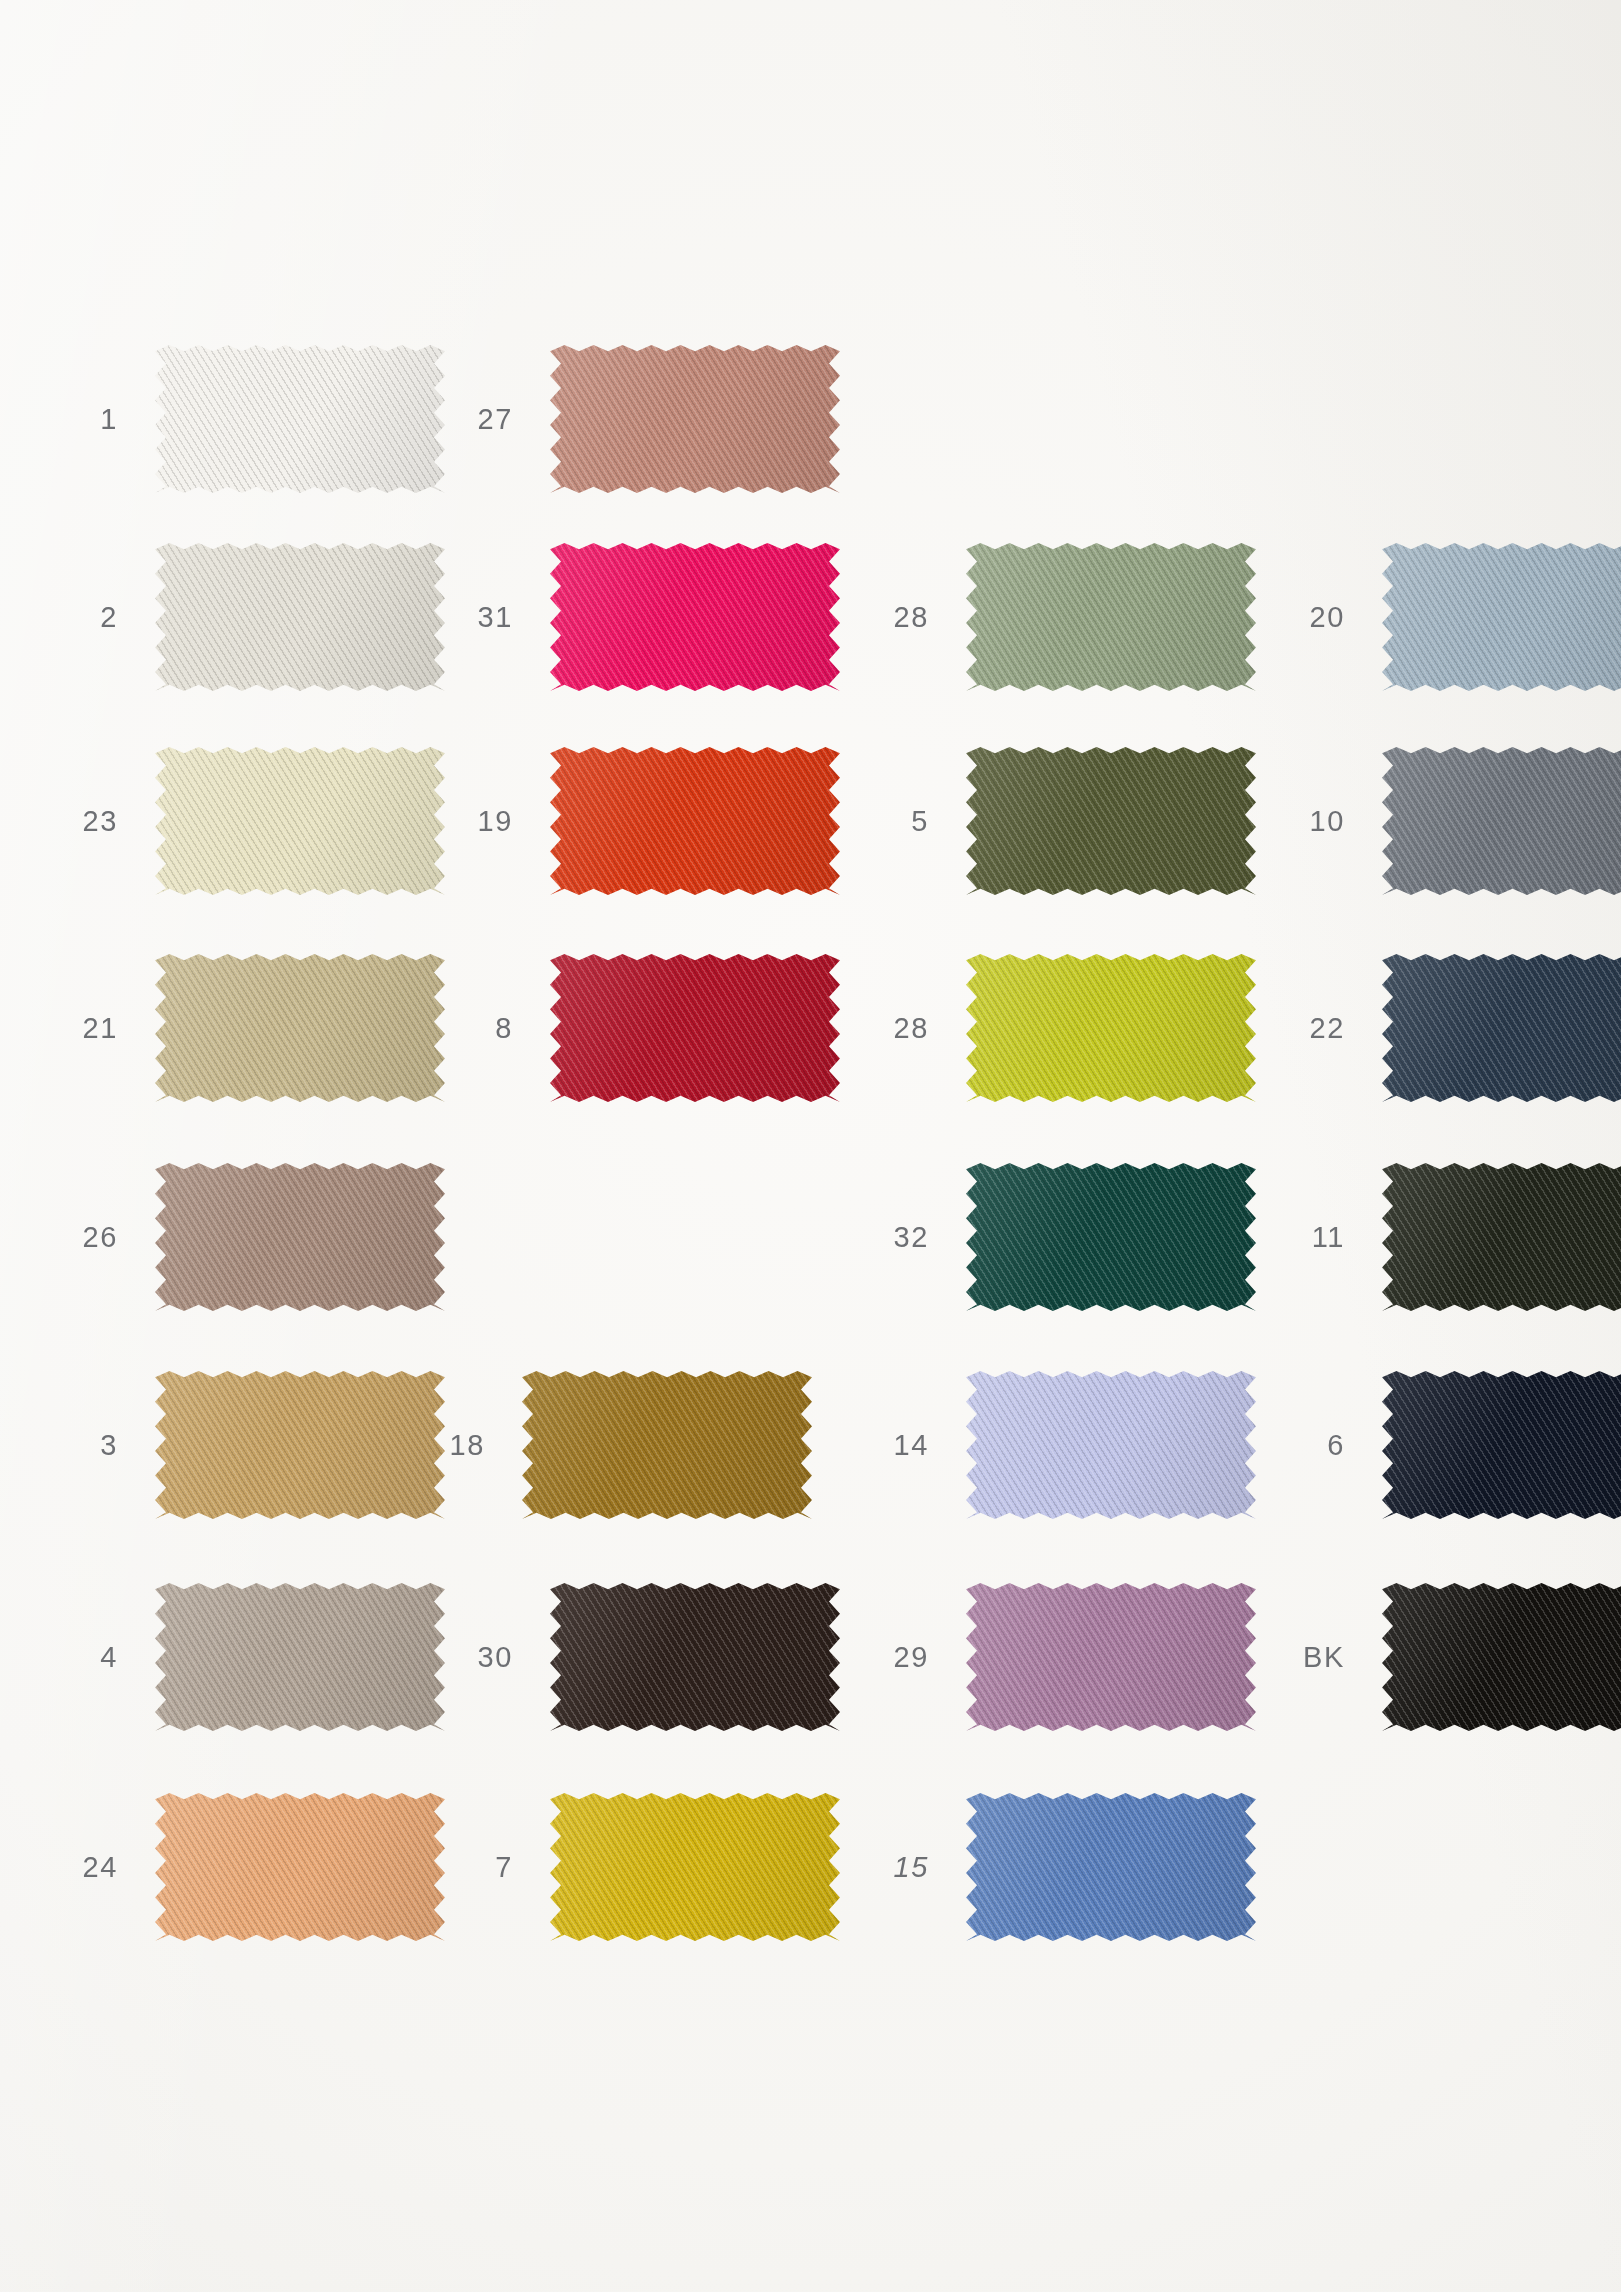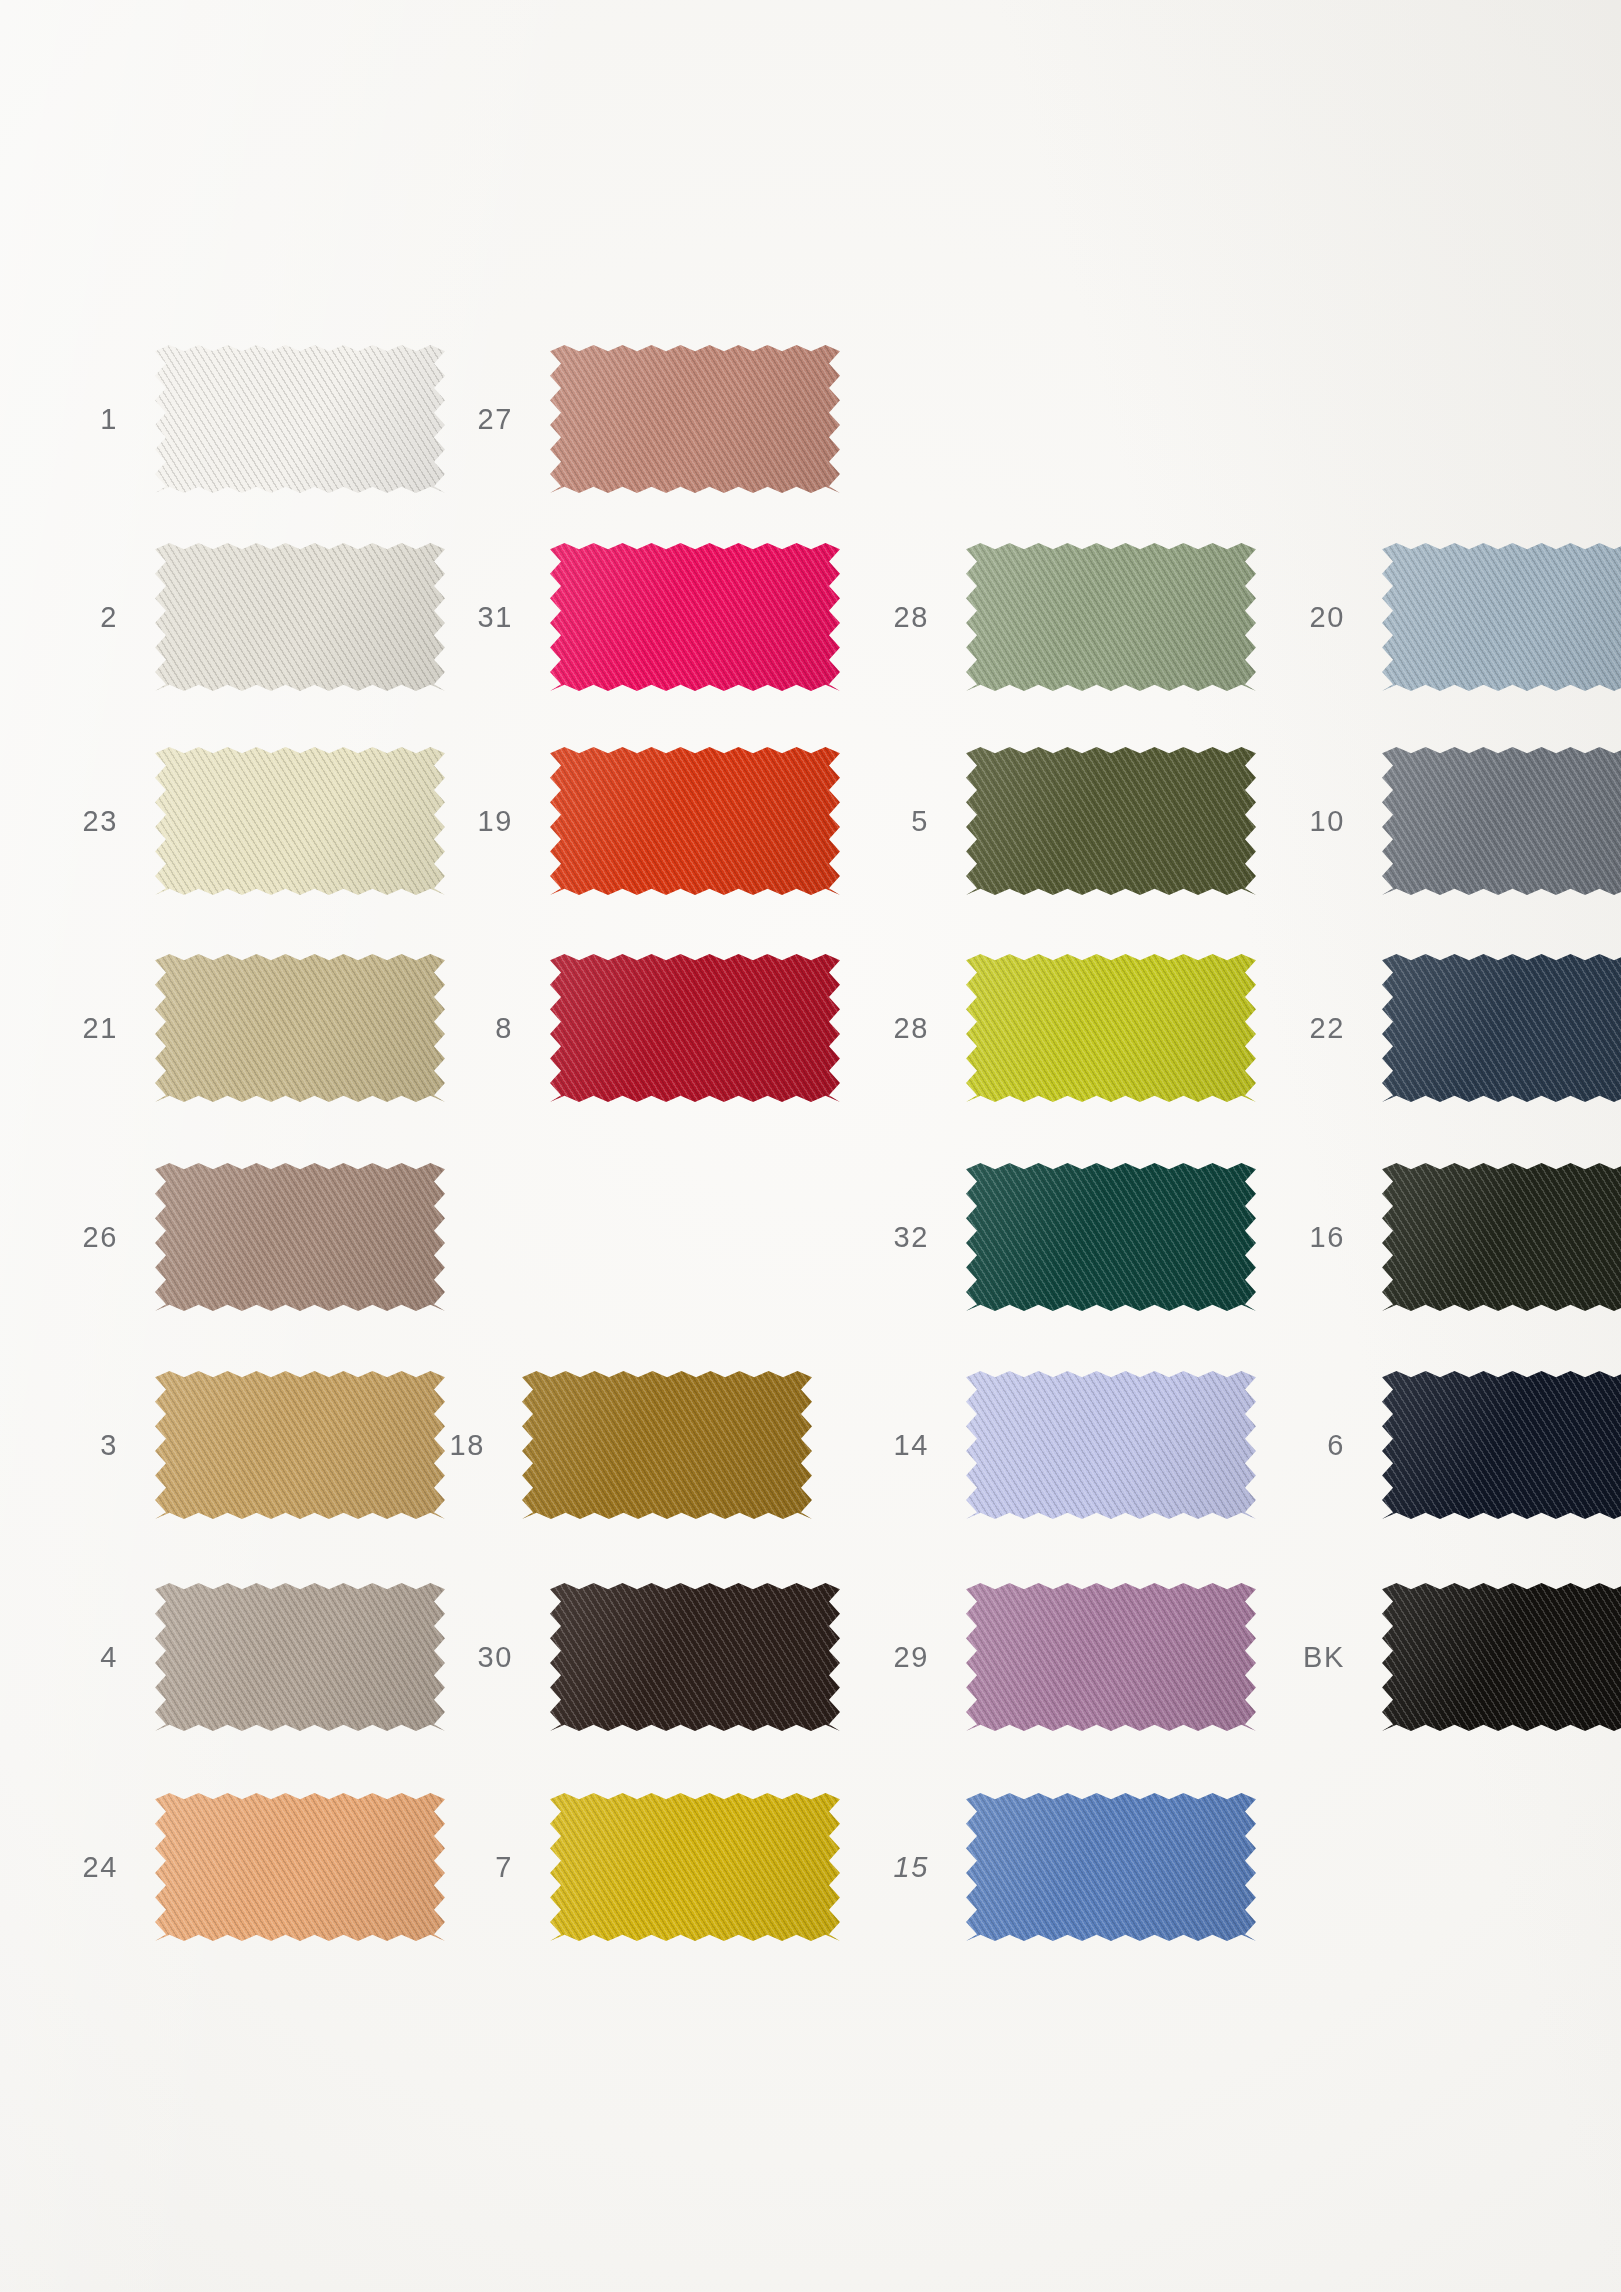--- a/index.html
+++ b/index.html
@@ -186,21 +186,21 @@
     </div>
     <div class="cell" style="left: 1382px; top: 747px; width: 290px; height: 148px;">
       <span class="lbl">10</span>
       <div class="chip" style="--c: #6e747c;"></div>
     </div>
     <div class="cell" style="left: 1382px; top: 954px; width: 290px; height: 148px;">
       <span class="lbl">22</span>
       <div class="chip" style="--c: #2a3a4c;"></div>
     </div>
     <div class="cell" style="left: 1382px; top: 1163px; width: 290px; height: 148px;">
-      <span class="lbl">16</span>
+      <span class="lbl">11</span>
       <div class="chip" style="--c: #22261b;"></div>
     </div>
     <div class="cell" style="left: 1382px; top: 1371px; width: 290px; height: 148px;">
       <span class="lbl">6</span>
       <div class="chip" style="--c: #101726;"></div>
     </div>
     <div class="cell" style="left: 1382px; top: 1583px; width: 290px; height: 148px;">
       <span class="lbl">BK</span>
       <div class="chip" style="--c: #14120f;"></div>
     </div>

